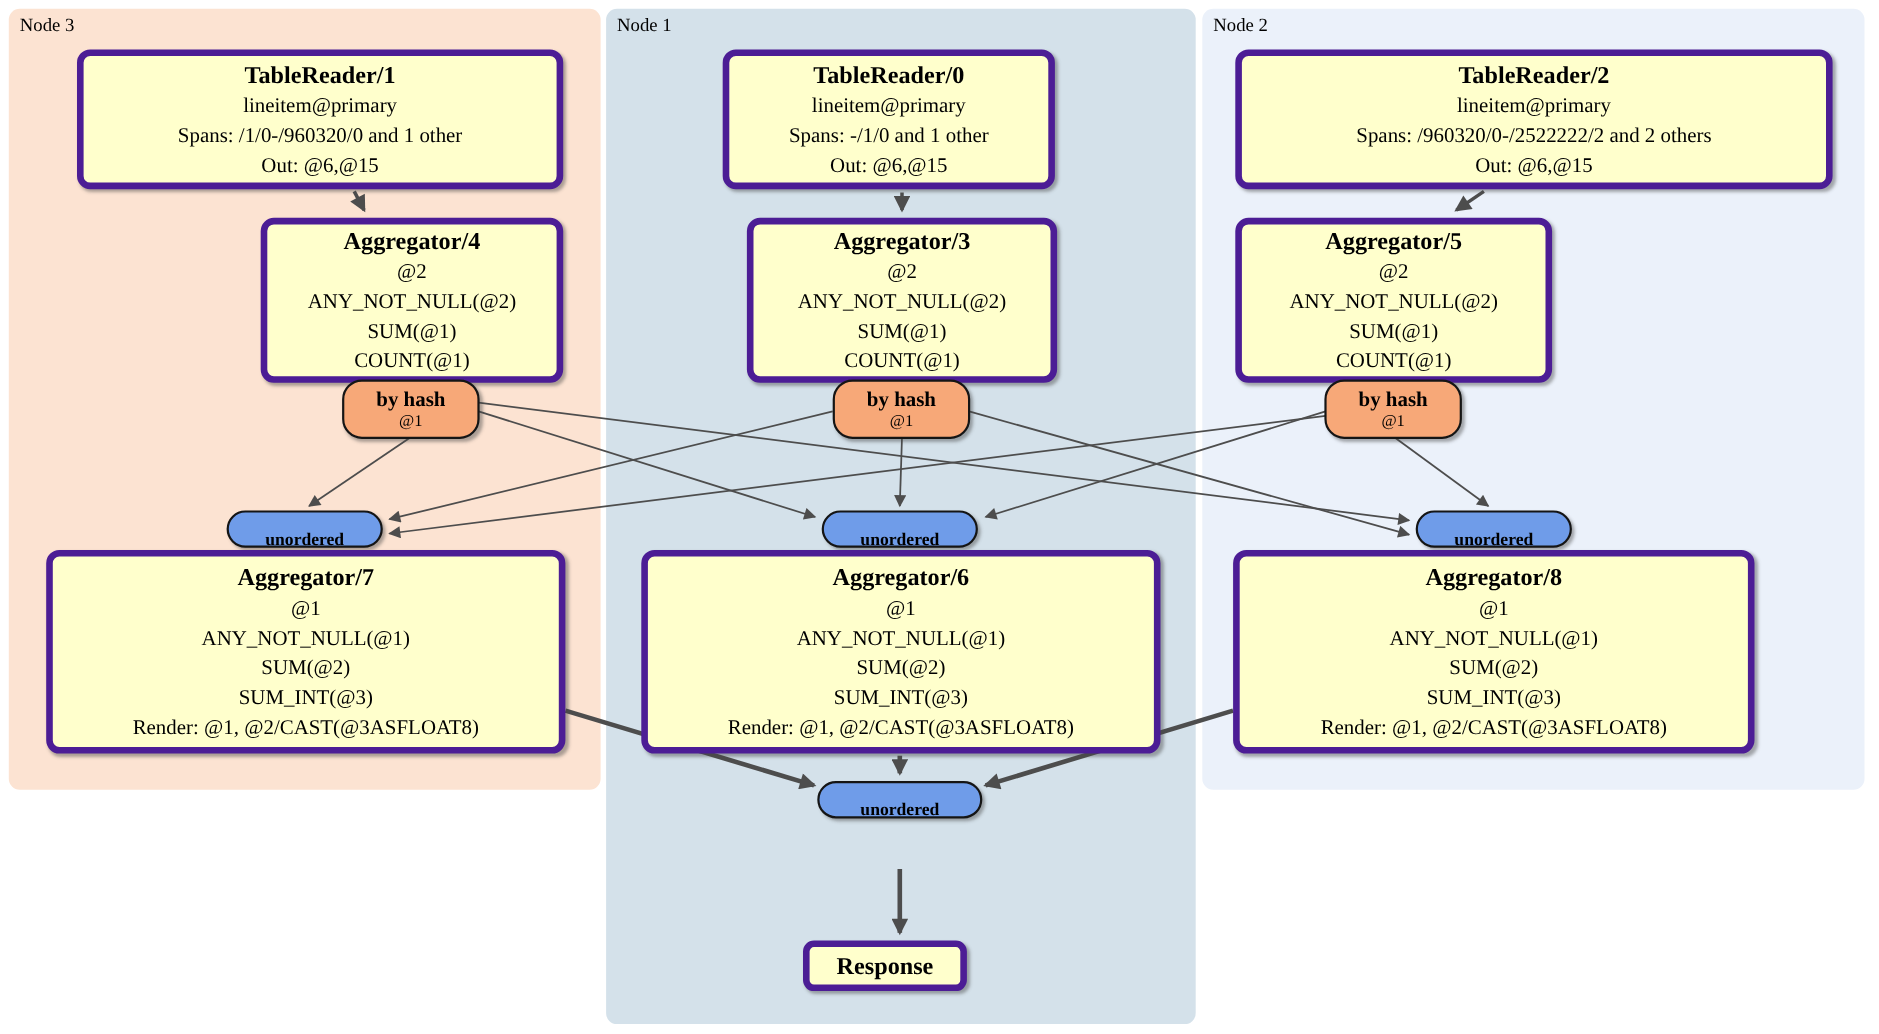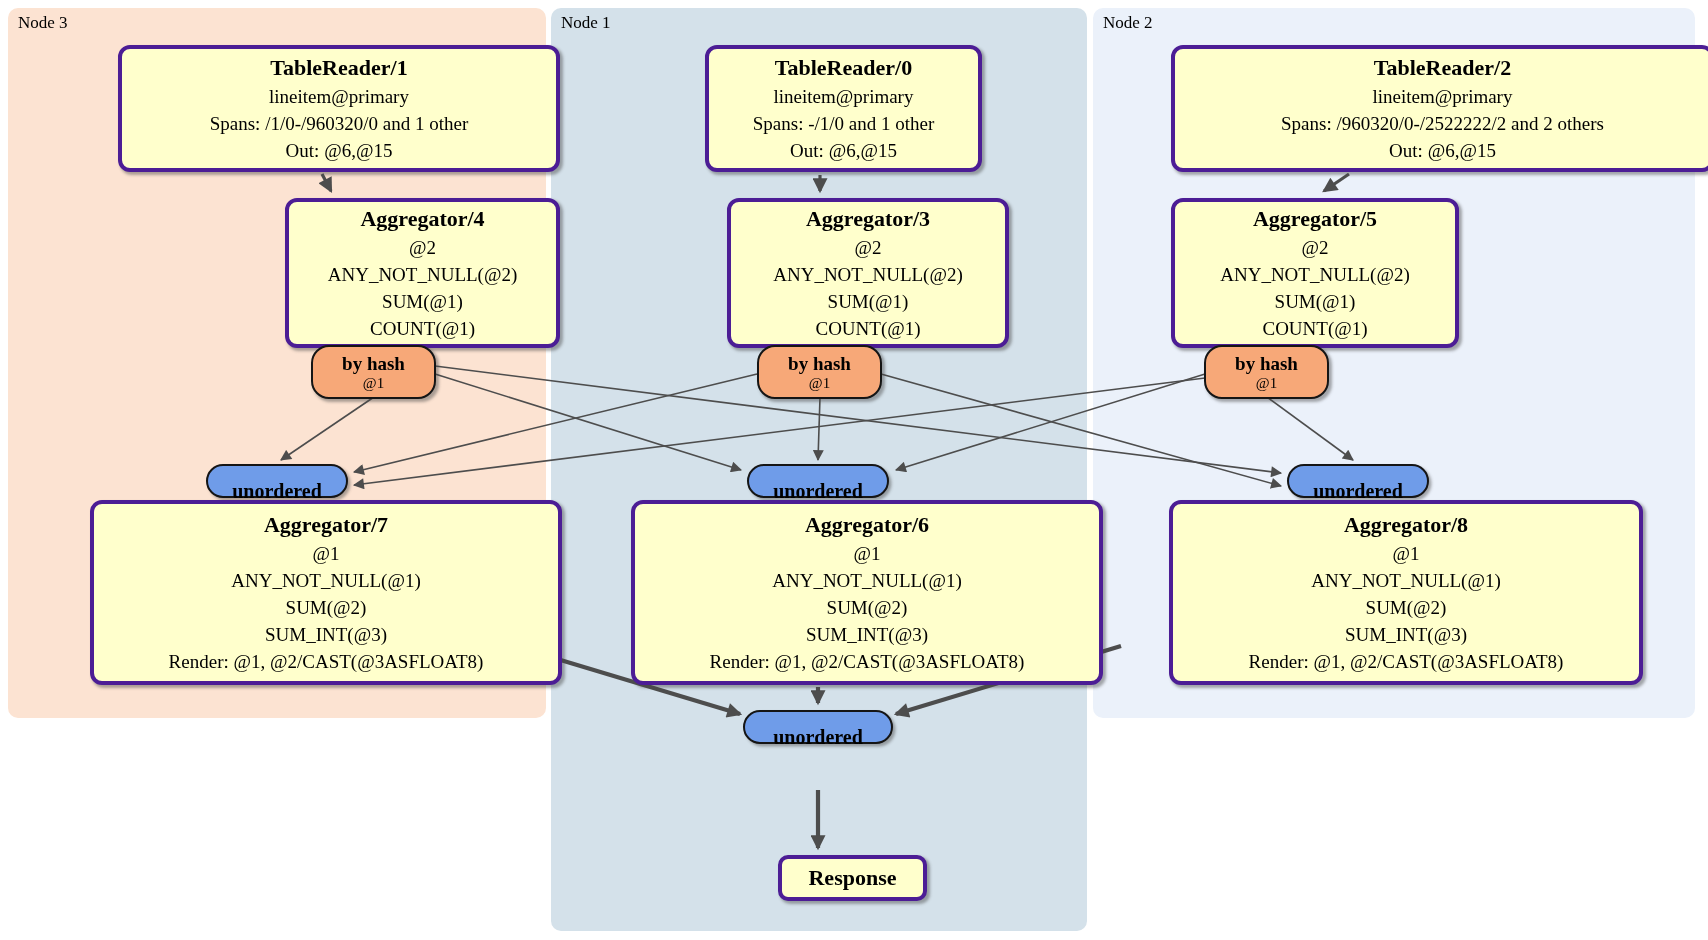--- a/index.html
+++ b/index.html
@@ -5,38 +5,38 @@
   html,body{margin:0;padding:0;background:#ffffff;}
   .canvas{
     position:relative;width:1708px;height:940px;overflow:hidden;
     font-family:Liberation Serif, serif;color:#000;
   }
   .region{position:absolute;border-radius:10px;}
   .region-label{position:absolute;top:5px;left:10px;font-size:17px;color:#000;}
   .pbox{
     position:absolute;box-sizing:border-box;
     background:var(--processor-fill,#ffffcc);
-    border:4px solid #4c1d95;border-radius:12px;
+    border:6px solid #4c1d95;border-radius:12px;
     box-shadow:2.5px 2.5px 3px rgba(70,70,70,.45);
     display:flex;flex-direction:column;justify-content:center;align-items:center;
-    text-align:center;padding:2px 6px;margin-left:48px;
+    text-align:center;padding:2px 6px;
   }
   .pbox-title{font-weight:bold;font-size:22px;line-height:30px;white-space:nowrap;}
   .pbox-line{font-size:19px;line-height:27px;white-space:nowrap;}
   .badge{
     position:absolute;box-sizing:border-box;border:2px solid #151515;
     box-shadow:2.5px 2.5px 3px rgba(70,70,70,.45);
     display:flex;flex-direction:column;justify-content:center;align-items:center;
     text-align:center;
   }
   .router{background:var(--router-fill,#f7a878);border-radius:18px;}
   .router-label{font-weight:bold;font-size:19px;line-height:22px;white-space:nowrap;}
   .router-sub{font-size:15px;line-height:17px;white-space:nowrap;}
   .sync{background:var(--sync-fill,#6f9ce9);border-radius:17px;}
-  .sync-label{font-weight:bold;font-size:20px;line-height:20px;white-space:nowrap;margin-top:20px;}
+  .sync-label{font-weight:bold;font-size:16px;line-height:20px;white-space:nowrap;margin-top:20px;}
   svg.edges{position:absolute;left:0;top:0;width:1708px;height:940px;pointer-events:none;}
   .edge-thin{stroke:var(--edge,#4d4d4d);stroke-width:1.6;fill:none;}
   .edge-med{stroke:var(--edge,#4d4d4d);stroke-width:3.2;fill:none;}
   .edge-thick{stroke:var(--edge,#4d4d4d);stroke-width:4.2;fill:none;}
   .ah{fill:var(--edge,#4d4d4d);}
 </style>
 </head>
 <body>
 
 <div class="canvas">
@@ -104,21 +104,21 @@
   </div>
   <div class="pbox" style="left:42px;top:500px;width:472px;height:185px">
     <div class="pbox-title">Aggregator/7</div>
     <div class="pbox-line">@1</div>
     <div class="pbox-line">ANY_NOT_NULL(@1)</div>
     <div class="pbox-line">SUM(@2)</div>
     <div class="pbox-line">SUM_INT(@3)</div>
     <div class="pbox-line">Render: @1, @2/CAST(@3ASFLOAT8)</div>
   </div>
 
-  <div class="pbox" style="left:657px;top:45px;width:277px;height:127px">
+  <div class="pbox" style="left:657px;top:45px;width:302px;height:127px">
     <div class="pbox-title">TableReader/0</div>
     <div class="pbox-line">lineitem@primary</div>
     <div class="pbox-line">Spans: -/1/0 and 1 other</div>
     <div class="pbox-line">Out: @6,@15</div>
   </div>
   <div class="pbox" style="left:679px;top:198px;width:282px;height:150px">
     <div class="pbox-title">Aggregator/3</div>
     <div class="pbox-line">@2</div>
     <div class="pbox-line">ANY_NOT_NULL(@2)</div>
     <div class="pbox-line">SUM(@1)</div>

